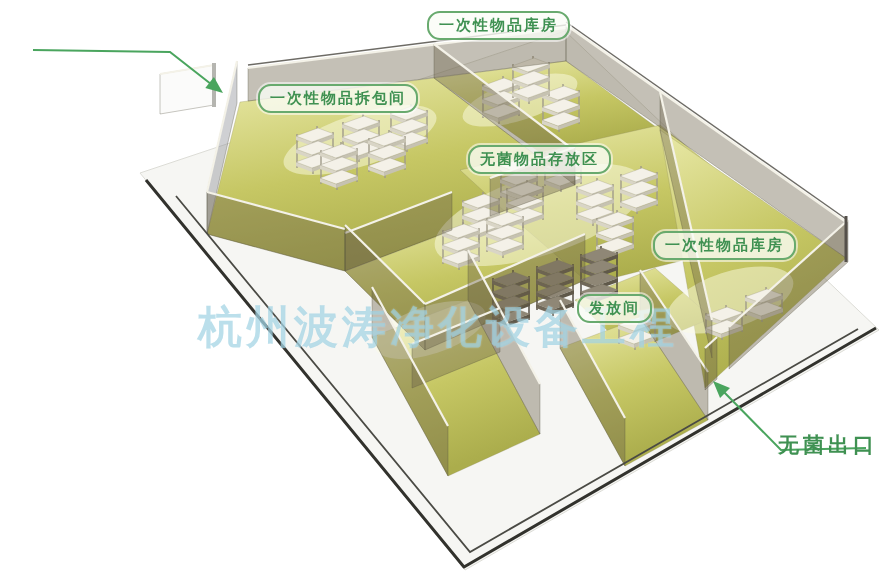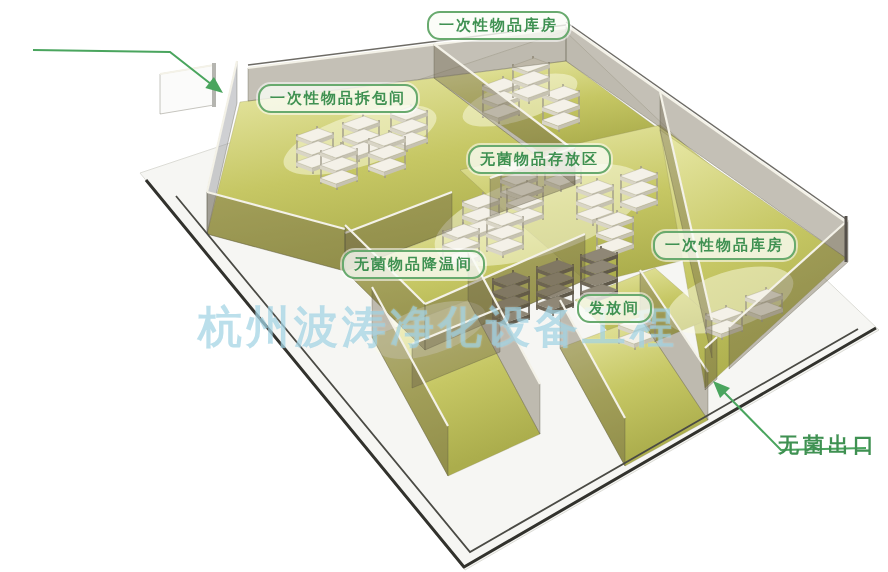--- a/index.html
+++ b/index.html
@@ -519,16 +519,15 @@
       </g>
     </svg>
 
   <div id="watermark">杭州波涛净化设备工程</div>
 
   <div class="callout" id="lbl-exit">无菌出口</div>
 
   <div class="lbl" id="lbl-warehouse">一次性物品库房</div>
   <div class="lbl" id="lbl-unpacking">一次性物品拆包间</div>
   <div class="lbl" id="lbl-storage">无菌物品存放区</div>
-  <div class="lbl" id="lbl-cooling">无菌物品降温间</div>
   <div class="lbl" id="lbl-cartwash">一次性物品库房</div>
   <div class="lbl" id="lbl-dispatch">发放间</div>
 </div>
 
 </body></html>

